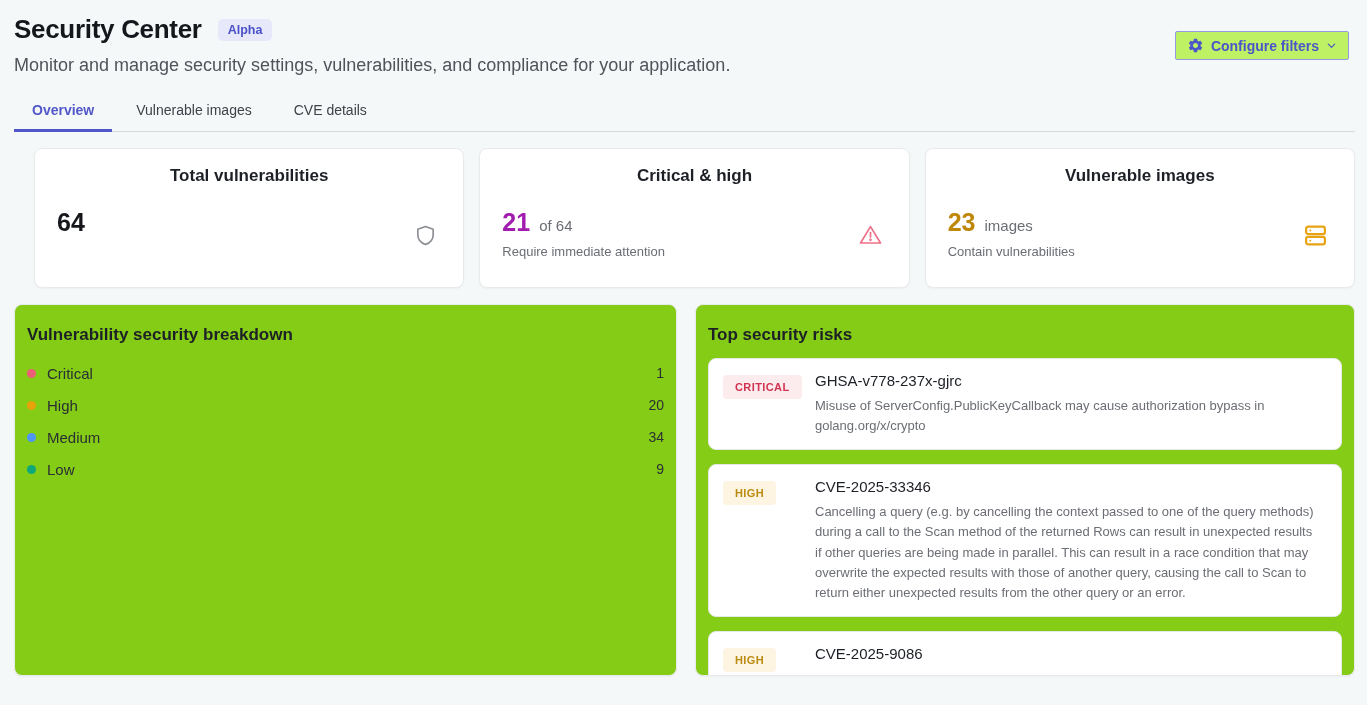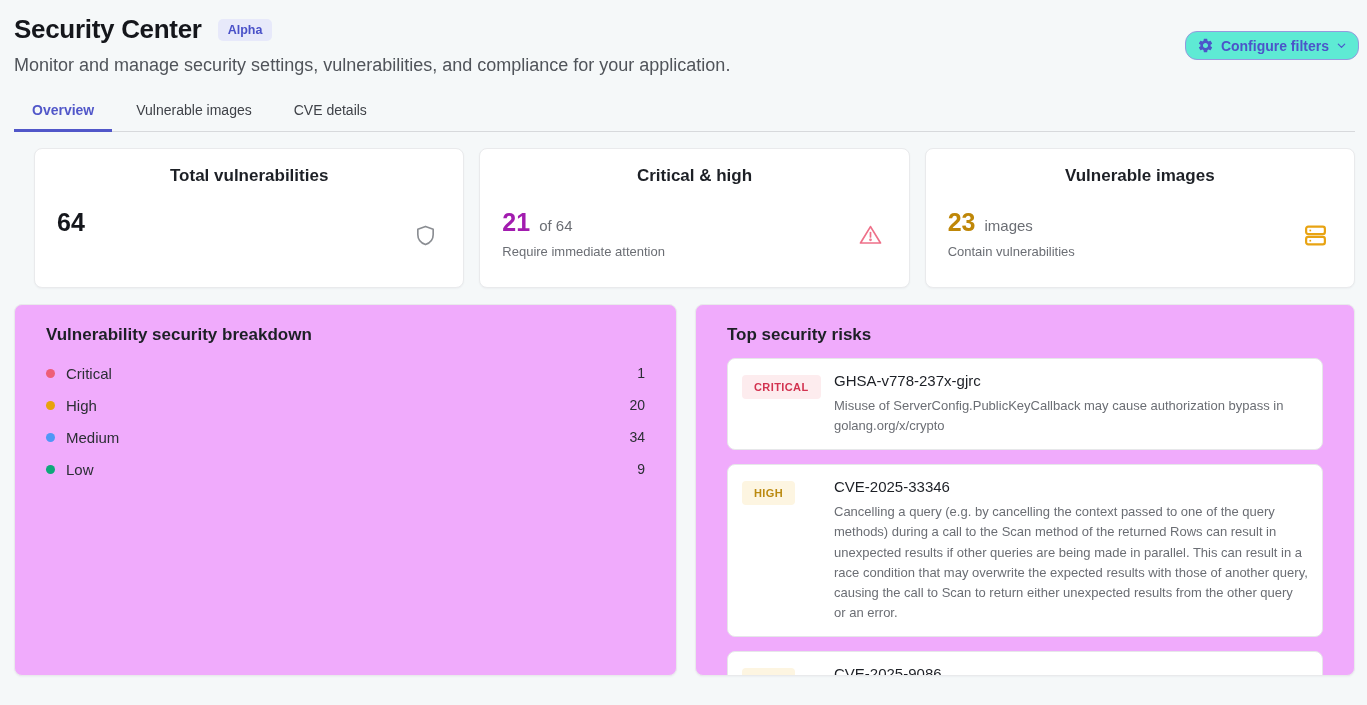--- a/index.html
+++ b/index.html
@@ -15,24 +15,24 @@
   
   .header-row { display:flex; align-items:center;text-align:center; }
   .page-title { font-size:26px; font-weight:700; letter-spacing:-0.3px; color:#15171c; }
   .alpha-badge {
     margin-left:16px; background:#e7e9fa; color:#4a51c8;
     font-size:12.5px; font-weight:600; padding:4px 10px; border-radius:5px;
   }
   .subtitle { margin-top:10px; font-size:18px; color:#50545a; }
 
   .filters-btn {
-    position:absolute; top:31px; right:8px;
+    position:absolute; top:31px; right:18px;
     display:flex; align-items:center; gap:7px;
     height:29px; padding:0 11px;
-    background:#5eead4; border:1px solid #959ade; border-radius:12px;
+    background:#bef264; border:1px solid #959ade; border-radius:2px;
     color:#4c54c9; font-size:14px; font-weight:700; cursor:pointer;
     font-family:"Liberation Sans", sans-serif;
   }
   .filters-btn svg { display:block; }
 
   
   .tabs { display:flex; gap:6px; margin-top:17px; border-bottom:1px solid #d7d9dc; }
   .tab {
     padding:9px 18px 11px 18px; font-size:14px; color:#3f4248; cursor:pointer;
     border-bottom:3px solid transparent; margin-bottom:-1px;
@@ -51,23 +51,23 @@
   .stat-value { font-size:25px; font-weight:700; color:#15171c; }
   .stat-value.crimson { color:#a21caf; }
   .stat-value.amber { color:#bf8708; }
   .stat-suffix { font-size:15px; color:#6b6e74; }
   .stat-subtext { margin-top:7px; font-size:13px; color:#6b6e74; }
   .stat-icon { position:absolute; right:26px; top:74px; }
 
   
   .panel-row { display:flex; gap:18px; margin-top:16px; }
   .panel {
-    background:#f0abfc; border:1px solid #e9eaec; border-radius:8px;
+    background:#84cc16; border:1px solid #e9eaec; border-radius:8px;
     box-shadow:0 1px 2px rgba(16,24,40,.04);
-    height:372px; padding:20px 31px; overflow:hidden;
+    height:372px; padding:20px 12px; overflow:hidden;
   }
   .panel.left { width:663px; flex:none; }
   .panel.right { flex:1; }
   .panel-title { font-size:17px; font-weight:600; color:#1d2026; }
 
   
   .legend { margin-top:12px; }
   .legend-row { display:flex; align-items:center; height:32px; }
   .legend-dot { width:9px; height:9px; border-radius:50%; margin-right:11px; flex:none; }
   .legend-label { font-size:15px; color:#2b2e34; }

